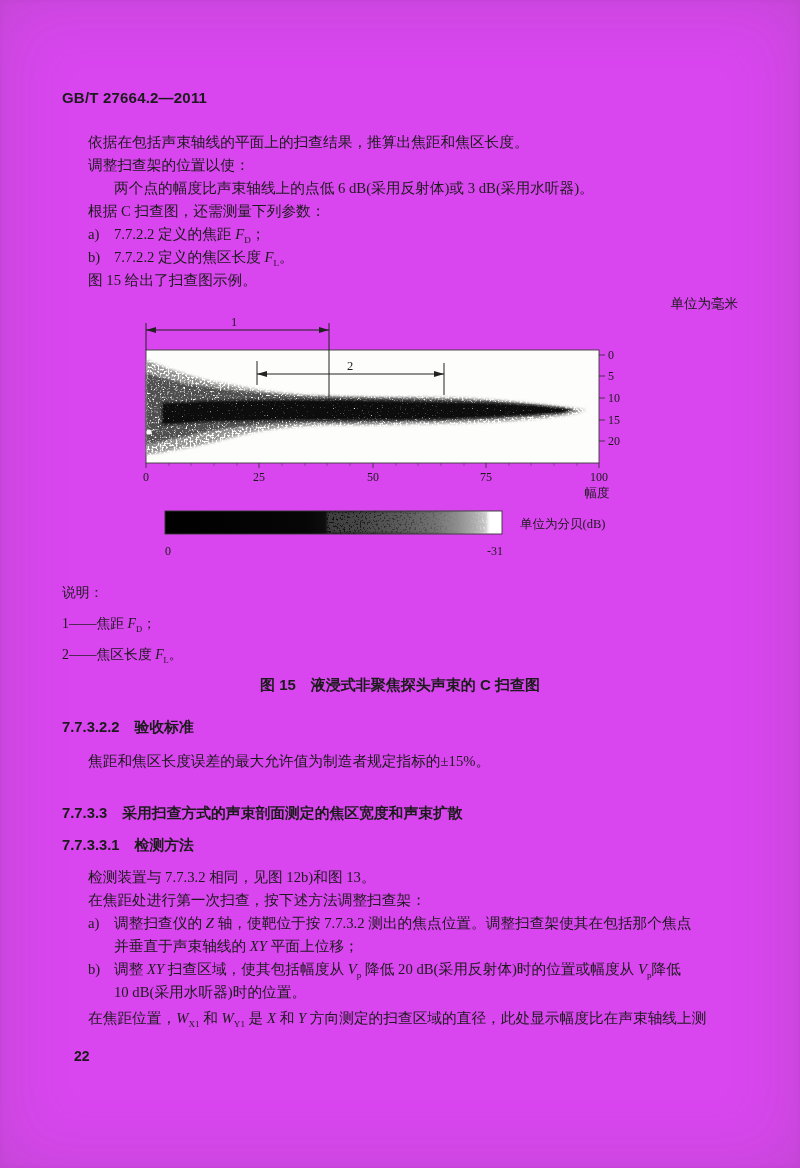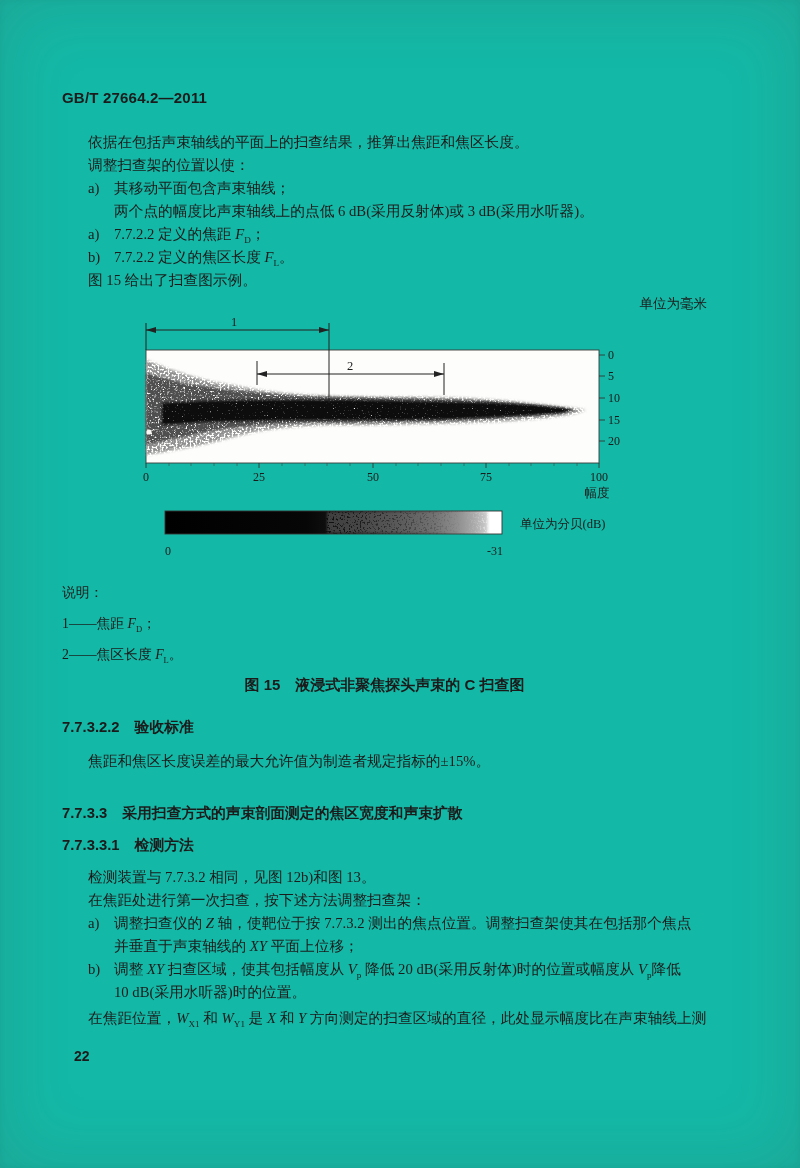--- a/index.html
+++ b/index.html
@@ -1,27 +1,27 @@
 <!DOCTYPE html>
 <html><head>
 <meta charset="utf-8">
 <style>
   html,body{margin:0;padding:0;background:#e6e5e2;}
   .page{
     position:relative;
     width:800px;height:1168px;
     margin:0 auto;
-    background:#14b8a6;
+    background:#d946ef;
     box-shadow:inset 0 0 70px rgba(80,78,70,.18), inset 0 0 6px rgba(0,0,0,.05);
     color:#1b1b1b;
     font-family:"Liberation Serif","DejaVu Serif",serif;
     font-size:14.7px;
     overflow:hidden;
     box-sizing:border-box;
-    padding:86px 93px 0 62px;
+    padding:86px 62px 0 62px;
   }
   .hdr{
     font-family:"Liberation Sans","DejaVu Sans",sans-serif;
     font-weight:700;font-size:15px;height:23px;line-height:23px;
     letter-spacing:.2px;
   }
   .line{height:23px;line-height:23px;white-space:nowrap;}
   .ind{padding-left:26px;}
   .cont{padding-left:52px;}
   .lbl{display:inline-block;width:26px;}
@@ -54,22 +54,22 @@
 </head>
 <body>
 
 <div class="page">
 
   <div class="hdr">GB/T 27664.2—2011</div>
 
   <div class="blk-top">
     <div class="line ind">依据在包括声束轴线的平面上的扫查结果，推算出焦距和焦区长度。</div>
     <div class="line ind">调整扫查架的位置以使：</div>
-    <div class="line ind"><span class="lbl">a)</span><span>其移动平面包含声束轴线；</span></div>
     <div class="line cont">两个点的幅度比声束轴线上的点低 6 dB(采用反射体)或 3 dB(采用水听器)。</div>
+    <div class="line ind">根据 C 扫查图，还需测量下列参数：</div>
     <div class="line ind"><span class="lbl">a)</span><span>7.7.2.2 定义的焦距 <i>F</i><sub>D</sub>；</span></div>
     <div class="line ind"><span class="lbl">b)</span><span>7.7.2.2 定义的焦区长度 <i>F</i><sub>L</sub>。</span></div>
     <div class="line ind">图 15 给出了扫查图示例。</div>
   </div>
 
   <div class="line unit-note">单位为毫米</div>
 
   <svg width="680" height="250" viewBox="0 0 680 250">
     <defs>
       <filter id="fOuter" x="-10%" y="-10%" width="120%" height="120%">

